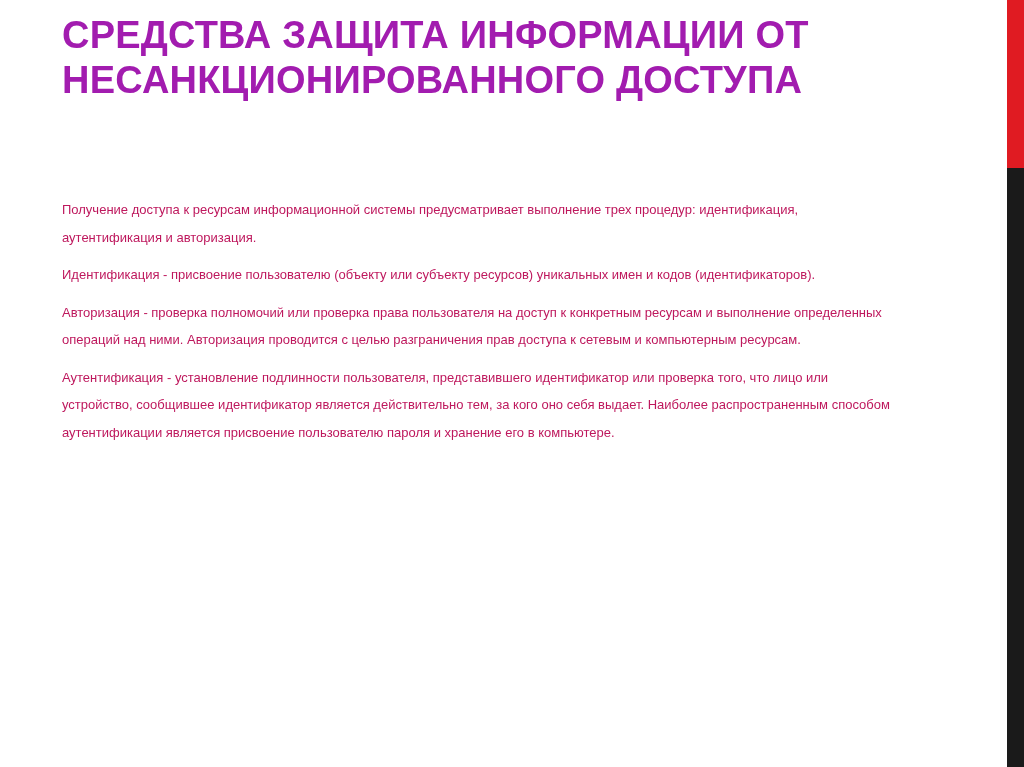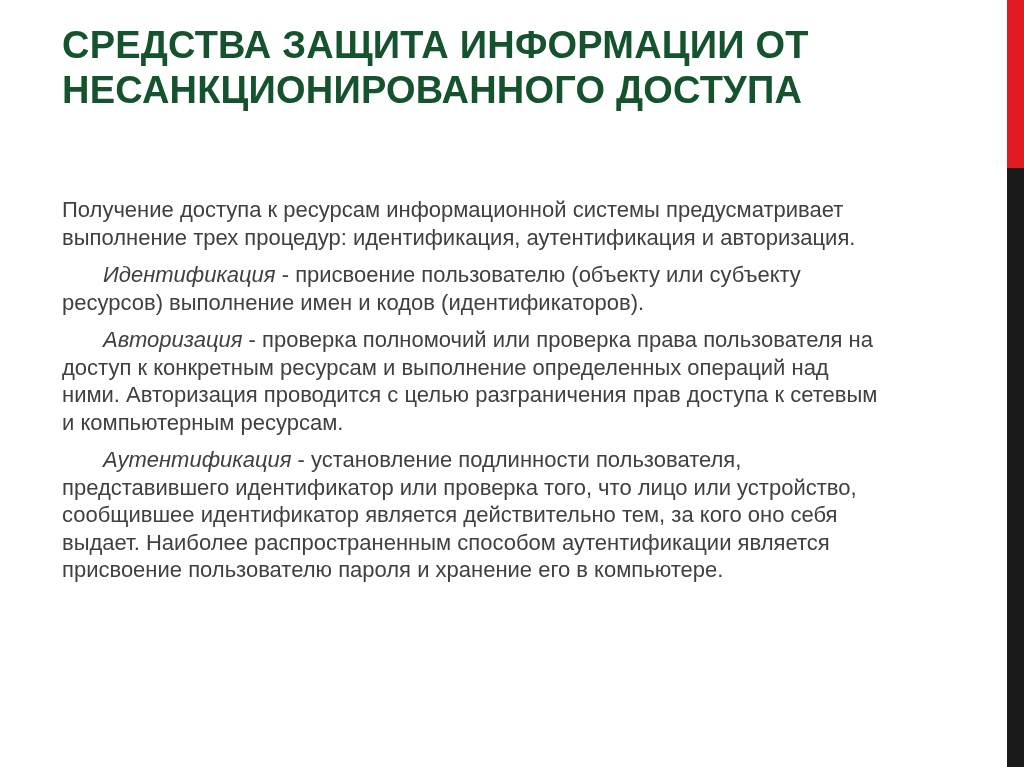--- a/index.html
+++ b/index.html
@@ -34,71 +34,69 @@
     position: absolute;
     right: 0;
     top: 168px;
     width: 17px;
     height: 599px;
     background: #1A1A1A;
   }
   .title {
     position: absolute;
     left: 62px;
-    top: 16px;
+    top: 6px;
     width: 900px;
-    color: #14532d;
+    color: #a21caf;
     font-size: 38px;
     line-height: 45px;
     font-weight: bold;
     letter-spacing: 0.2px;
     text-transform: uppercase;
     margin-top: 7px;
   }
   .body-block {
     position: absolute;
     left: 62px;
     top: 196px;
     width: 830px;
-    color: #404040;
-    font-size: 22px;
+    color: #be185d;
+    font-size: 13px;
     line-height: 27.5px;
   }
   .para {
     margin: 0 0 10px 0;
   }
   .para.tight {
     margin-bottom: 0;
   }
   .para:last-child {
     margin-bottom: 0;
   }
   .term {
-    font-style: italic;
-    margin-left: 41px;
   }
 </style>
 </head>
 <body>
 
 <div class="slide">
 
   <div class="right-bar-red"></div>
   <div class="right-bar-dark"></div>
 
   <h1 class="title">СРЕДСТВА ЗАЩИТА ИНФОРМАЦИИ ОТ НЕСАНКЦИОНИРОВАННОГО ДОСТУПА</h1>
 
   <div class="body-block">
 
     <p class="para">
       <span>Получение доступа к ресурсам информационной системы предусматривает выполнение трех процедур: идентификация, аутентификация и авторизация.</span>
     </p>
 
     <p class="para">
-      <span class="term">Идентификация</span><span> - присвоение пользователю (объекту или субъекту ресурсов) выполнение имен и кодов (идентификаторов).</span>
+      <span class="term">Идентификация</span><span> - присвоение пользователю (объекту или субъекту ресурсов) уникальных имен и кодов (идентификаторов).</span>
     </p>
 
     <p class="para">
       <span class="term">Авторизация</span><span> - проверка полномочий или проверка права пользователя на доступ к конкретным ресурсам и выполнение определенных операций над ними. Авторизация проводится с целью разграничения прав доступа к сетевым и компьютерным ресурсам.</span>
     </p>
 
     <p class="para tight">
       <span class="term">Аутентификация</span><span> - установление подлинности пользователя, представившего идентификатор или проверка того, что лицо или устройство, сообщившее идентификатор является действительно тем, за кого оно себя выдает. Наиболее распространенным способом аутентификации является присвоение пользователю пароля и хранение его в компьютере.</span>
     </p>
 

